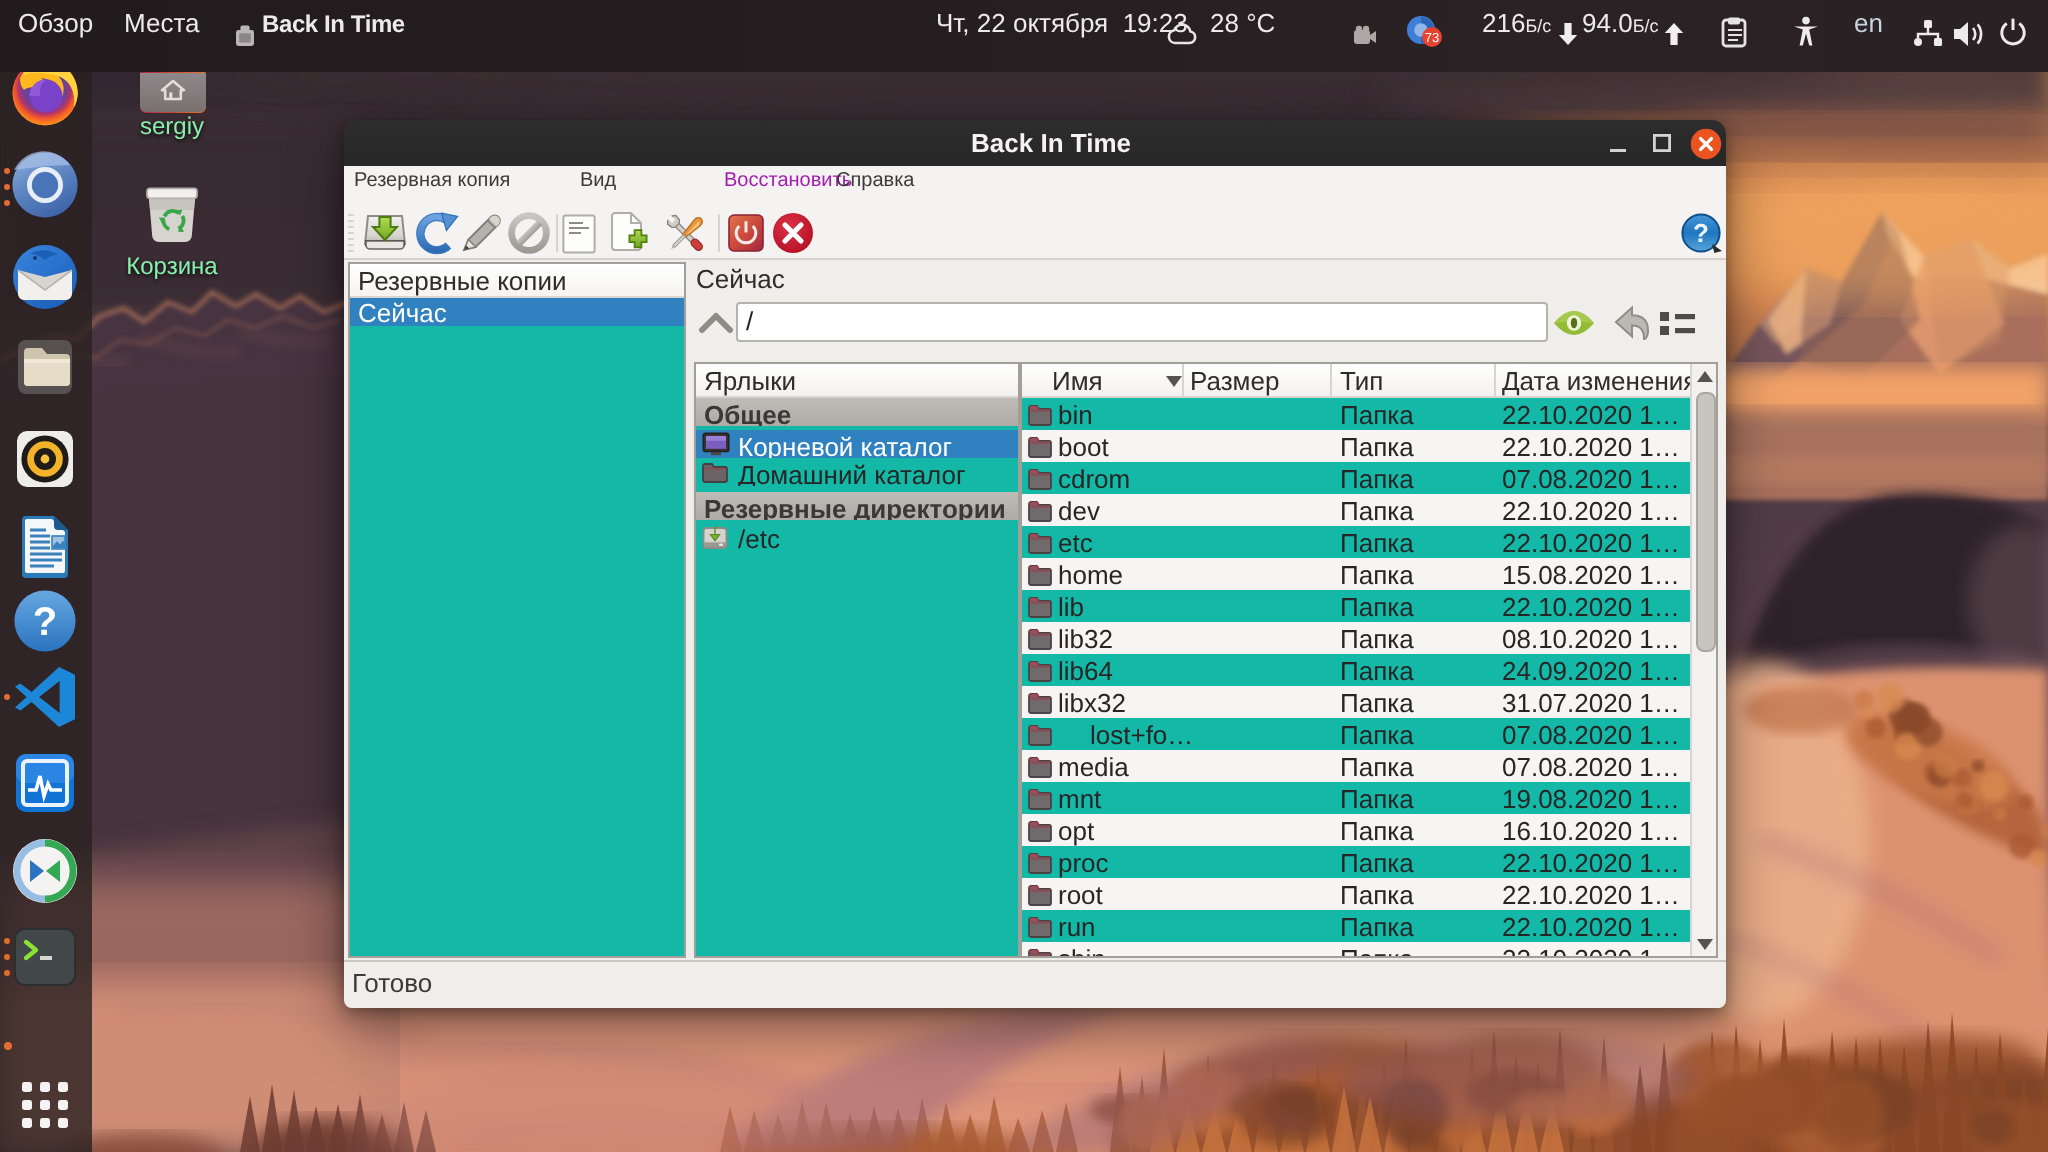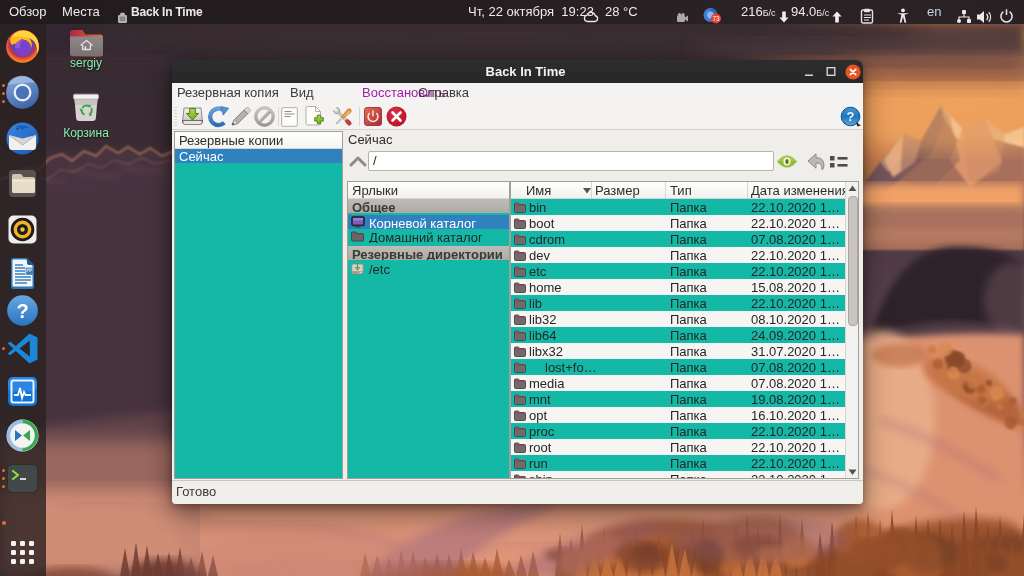--- a/index.html
+++ b/index.html
@@ -1,21 +1,21 @@
 <!DOCTYPE html>
 <html><head>
 <meta charset="utf-8">
 <style>
 * { margin:0; padding:0; box-sizing:border-box; }
 html,body { width:1024px; height:576px; overflow:hidden; font-family:"Liberation Sans", sans-serif; }
 #stage { position:relative; width:1024px; height:576px; overflow:hidden; background:#4a3840; }
 .abs { position:absolute; }
 
 
-#topbar { position:absolute; left:0; top:0; width:1024px; height:24px;
+#topbar { position:absolute; left:0; top:0; width:1024px; height:36px;
   background:linear-gradient(90deg,#211b1d 0%, #251e20 45%, #2b2225 75%, #292123 100%);
   color:#eceaea; font-size:13px; z-index:50; }
 #topbar .tb { position:absolute; top:0; height:24px; line-height:24px; white-space:nowrap; }
 
 
 #dock { position:absolute; left:0; top:24px; width:46px; height:552px;
   background:rgba(41,32,33,0.80); z-index:40; }
 .dicon { position:absolute; left:5px; width:35px; height:35px; }
 .ddot { position:absolute; left:2px; width:3px; height:3px; border-radius:50%; background:#e66b32; }
 
@@ -25,21 +25,21 @@
 
 
 #win { position:absolute; left:172px; top:60px; width:691px; height:444px;
   border-radius:7px 7px 4px 4px; box-shadow:0 10px 28px rgba(0,0,0,0.45), 0 2px 8px rgba(0,0,0,0.35);
   z-index:45; }
 #titlebar { position:absolute; left:0; top:0; width:691px; height:23px;
   background:linear-gradient(#2e2d2e,#282728); border-radius:7px 7px 0 0;
   color:#f4f2f2; }
 #titlebar .title { position:absolute; left:8px; width:100%; text-align:center; top:4px; font-size:13px; font-weight:bold; }
 #menubar { position:absolute; left:0; top:23px; width:691px; height:20px; background:#f4f3f1;
-  font-size:13px; color:#3b3a38; }
+  font-size:10px; color:#3b3a38; }
 #menubar span { position:absolute; top:2px; }
 #toolbar { position:absolute; left:0; top:43px; width:691px; height:27px; background:#f4f3f1;
   border-bottom:1px solid #d5d2cc; }
 #winbody { position:absolute; left:0; top:70px; width:691px; height:350px; background:#efeeeb; }
 #statusbar { position:absolute; left:0; top:420px; width:691px; height:24px; background:#efeeeb;
   border-top:1px solid #c9c5bf; border-radius:0 0 4px 4px; font-size:13px; color:#3b3a38; }
 
 
 .panel { position:absolute; background:#14b8a6; border:1px solid #a29e98; }
 #snappanel { left:2px; top:1px; width:169px; height:348px; }

